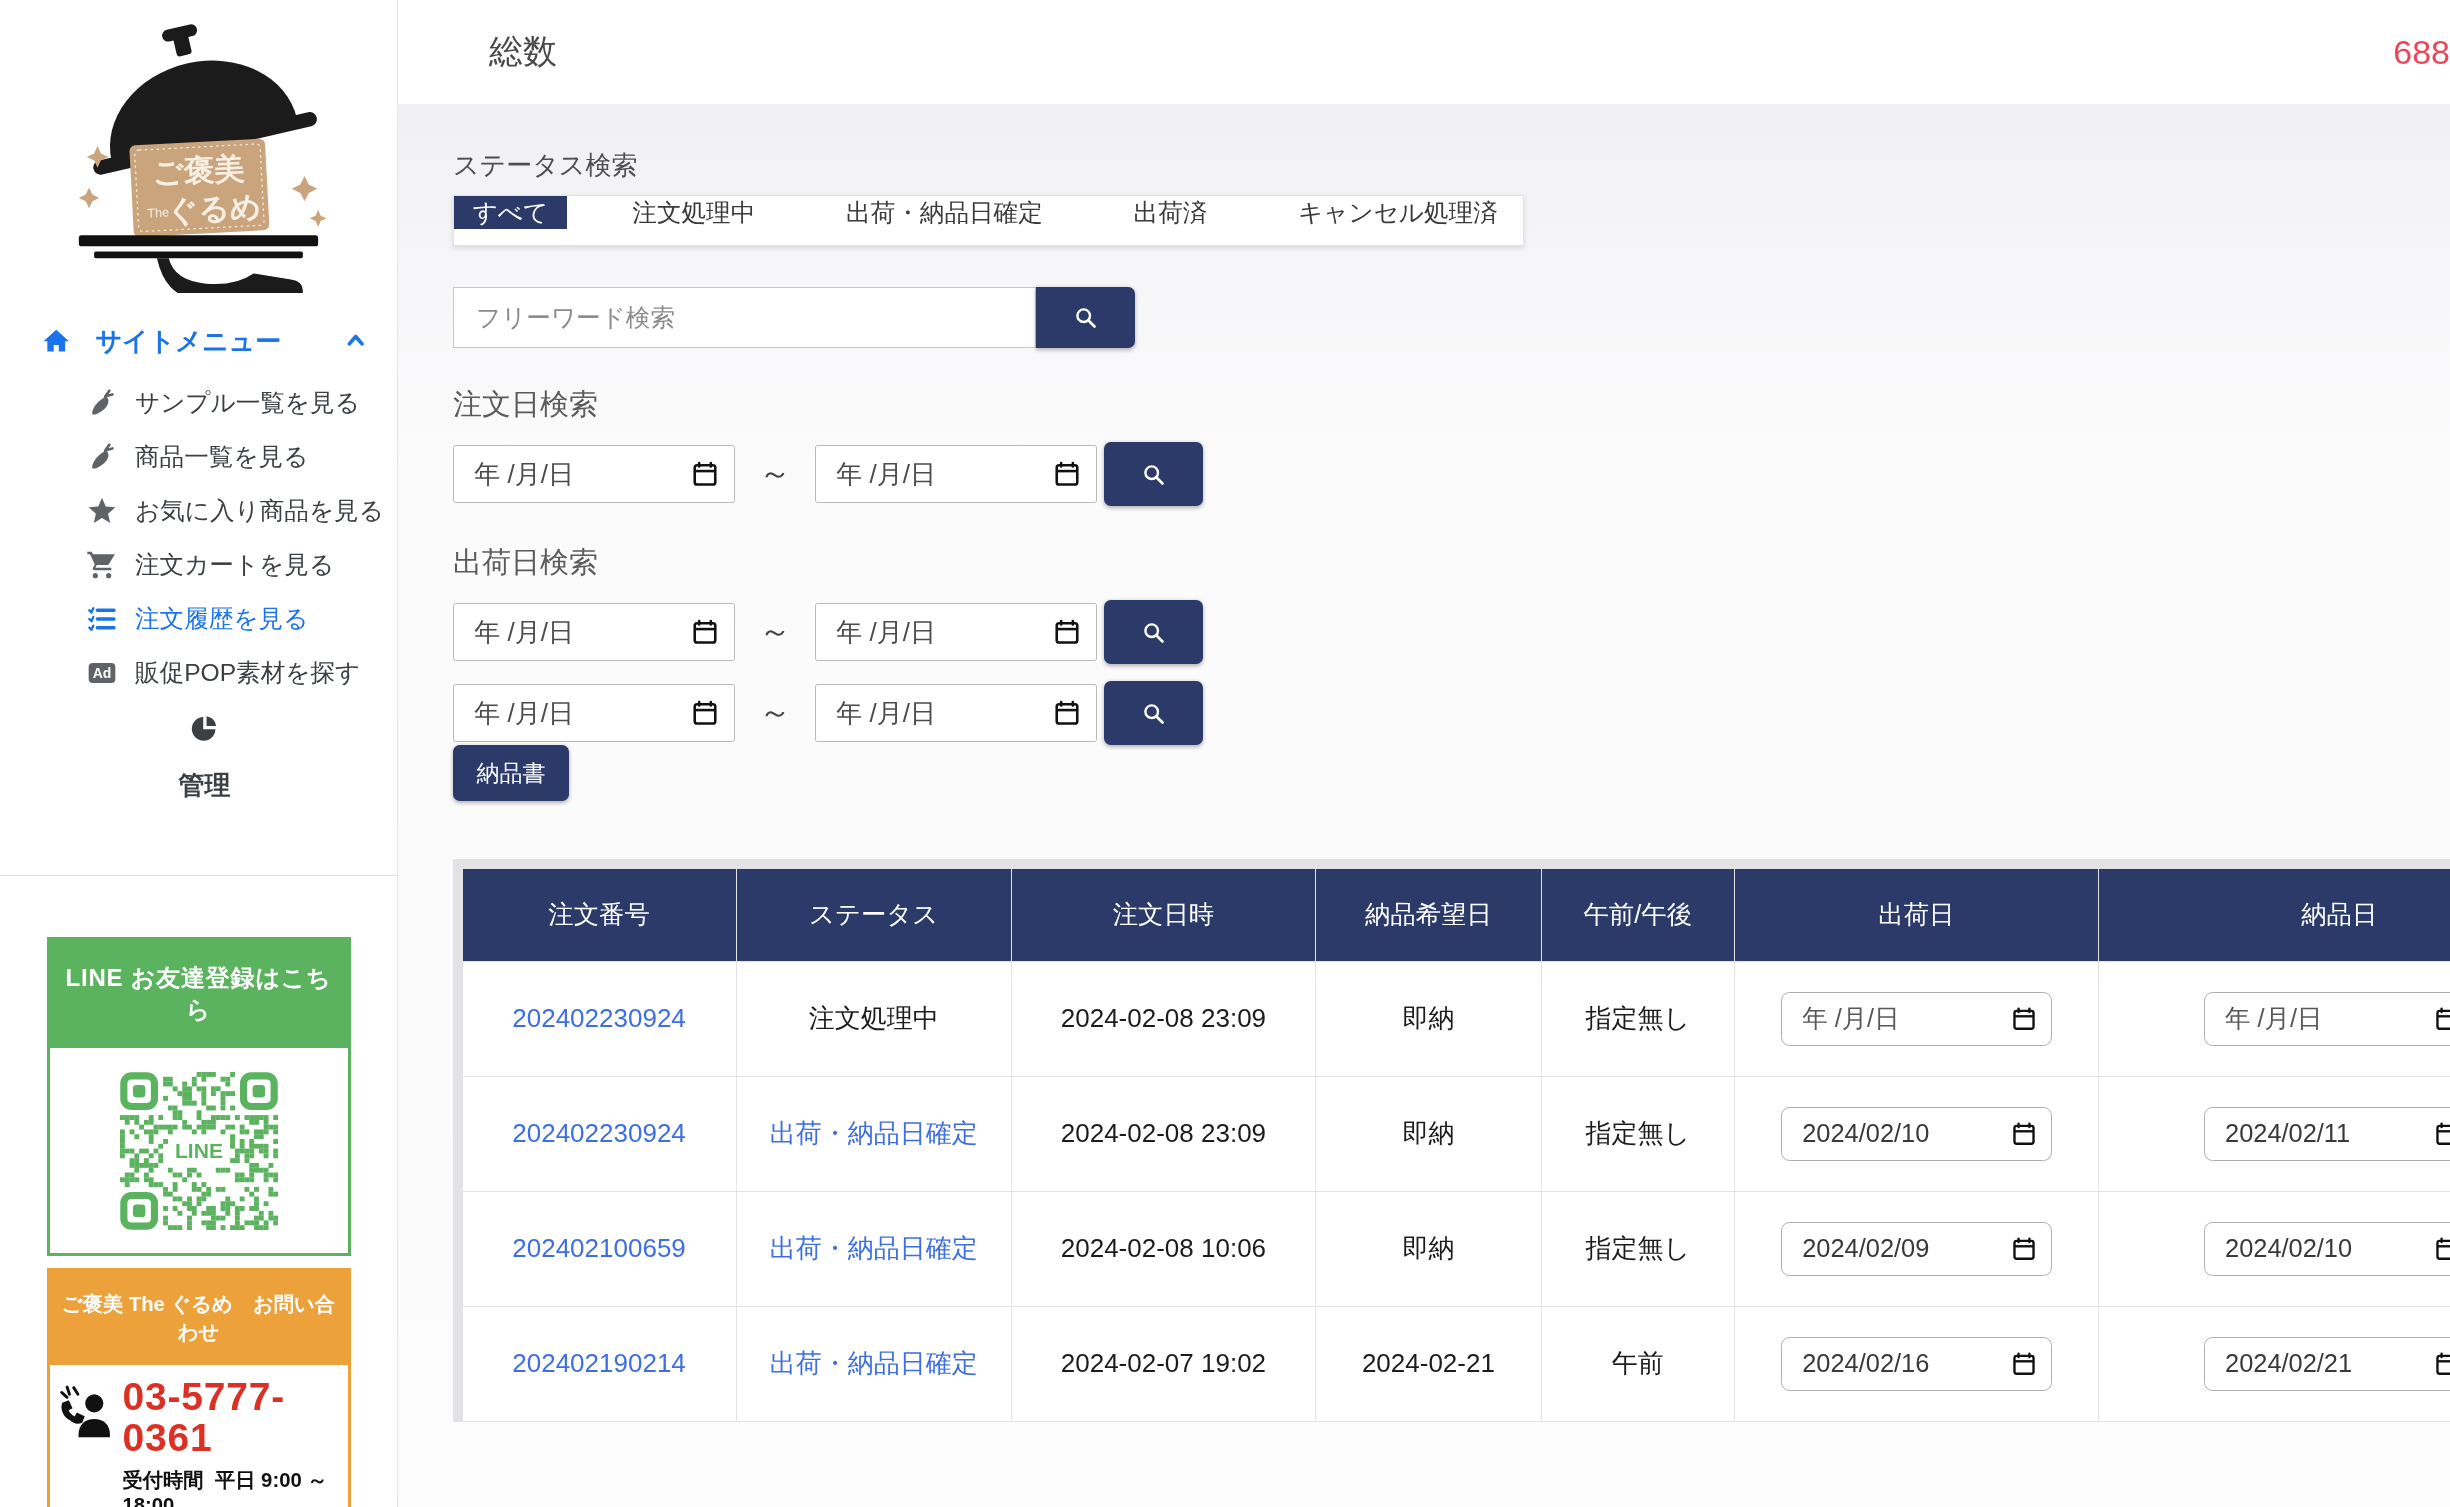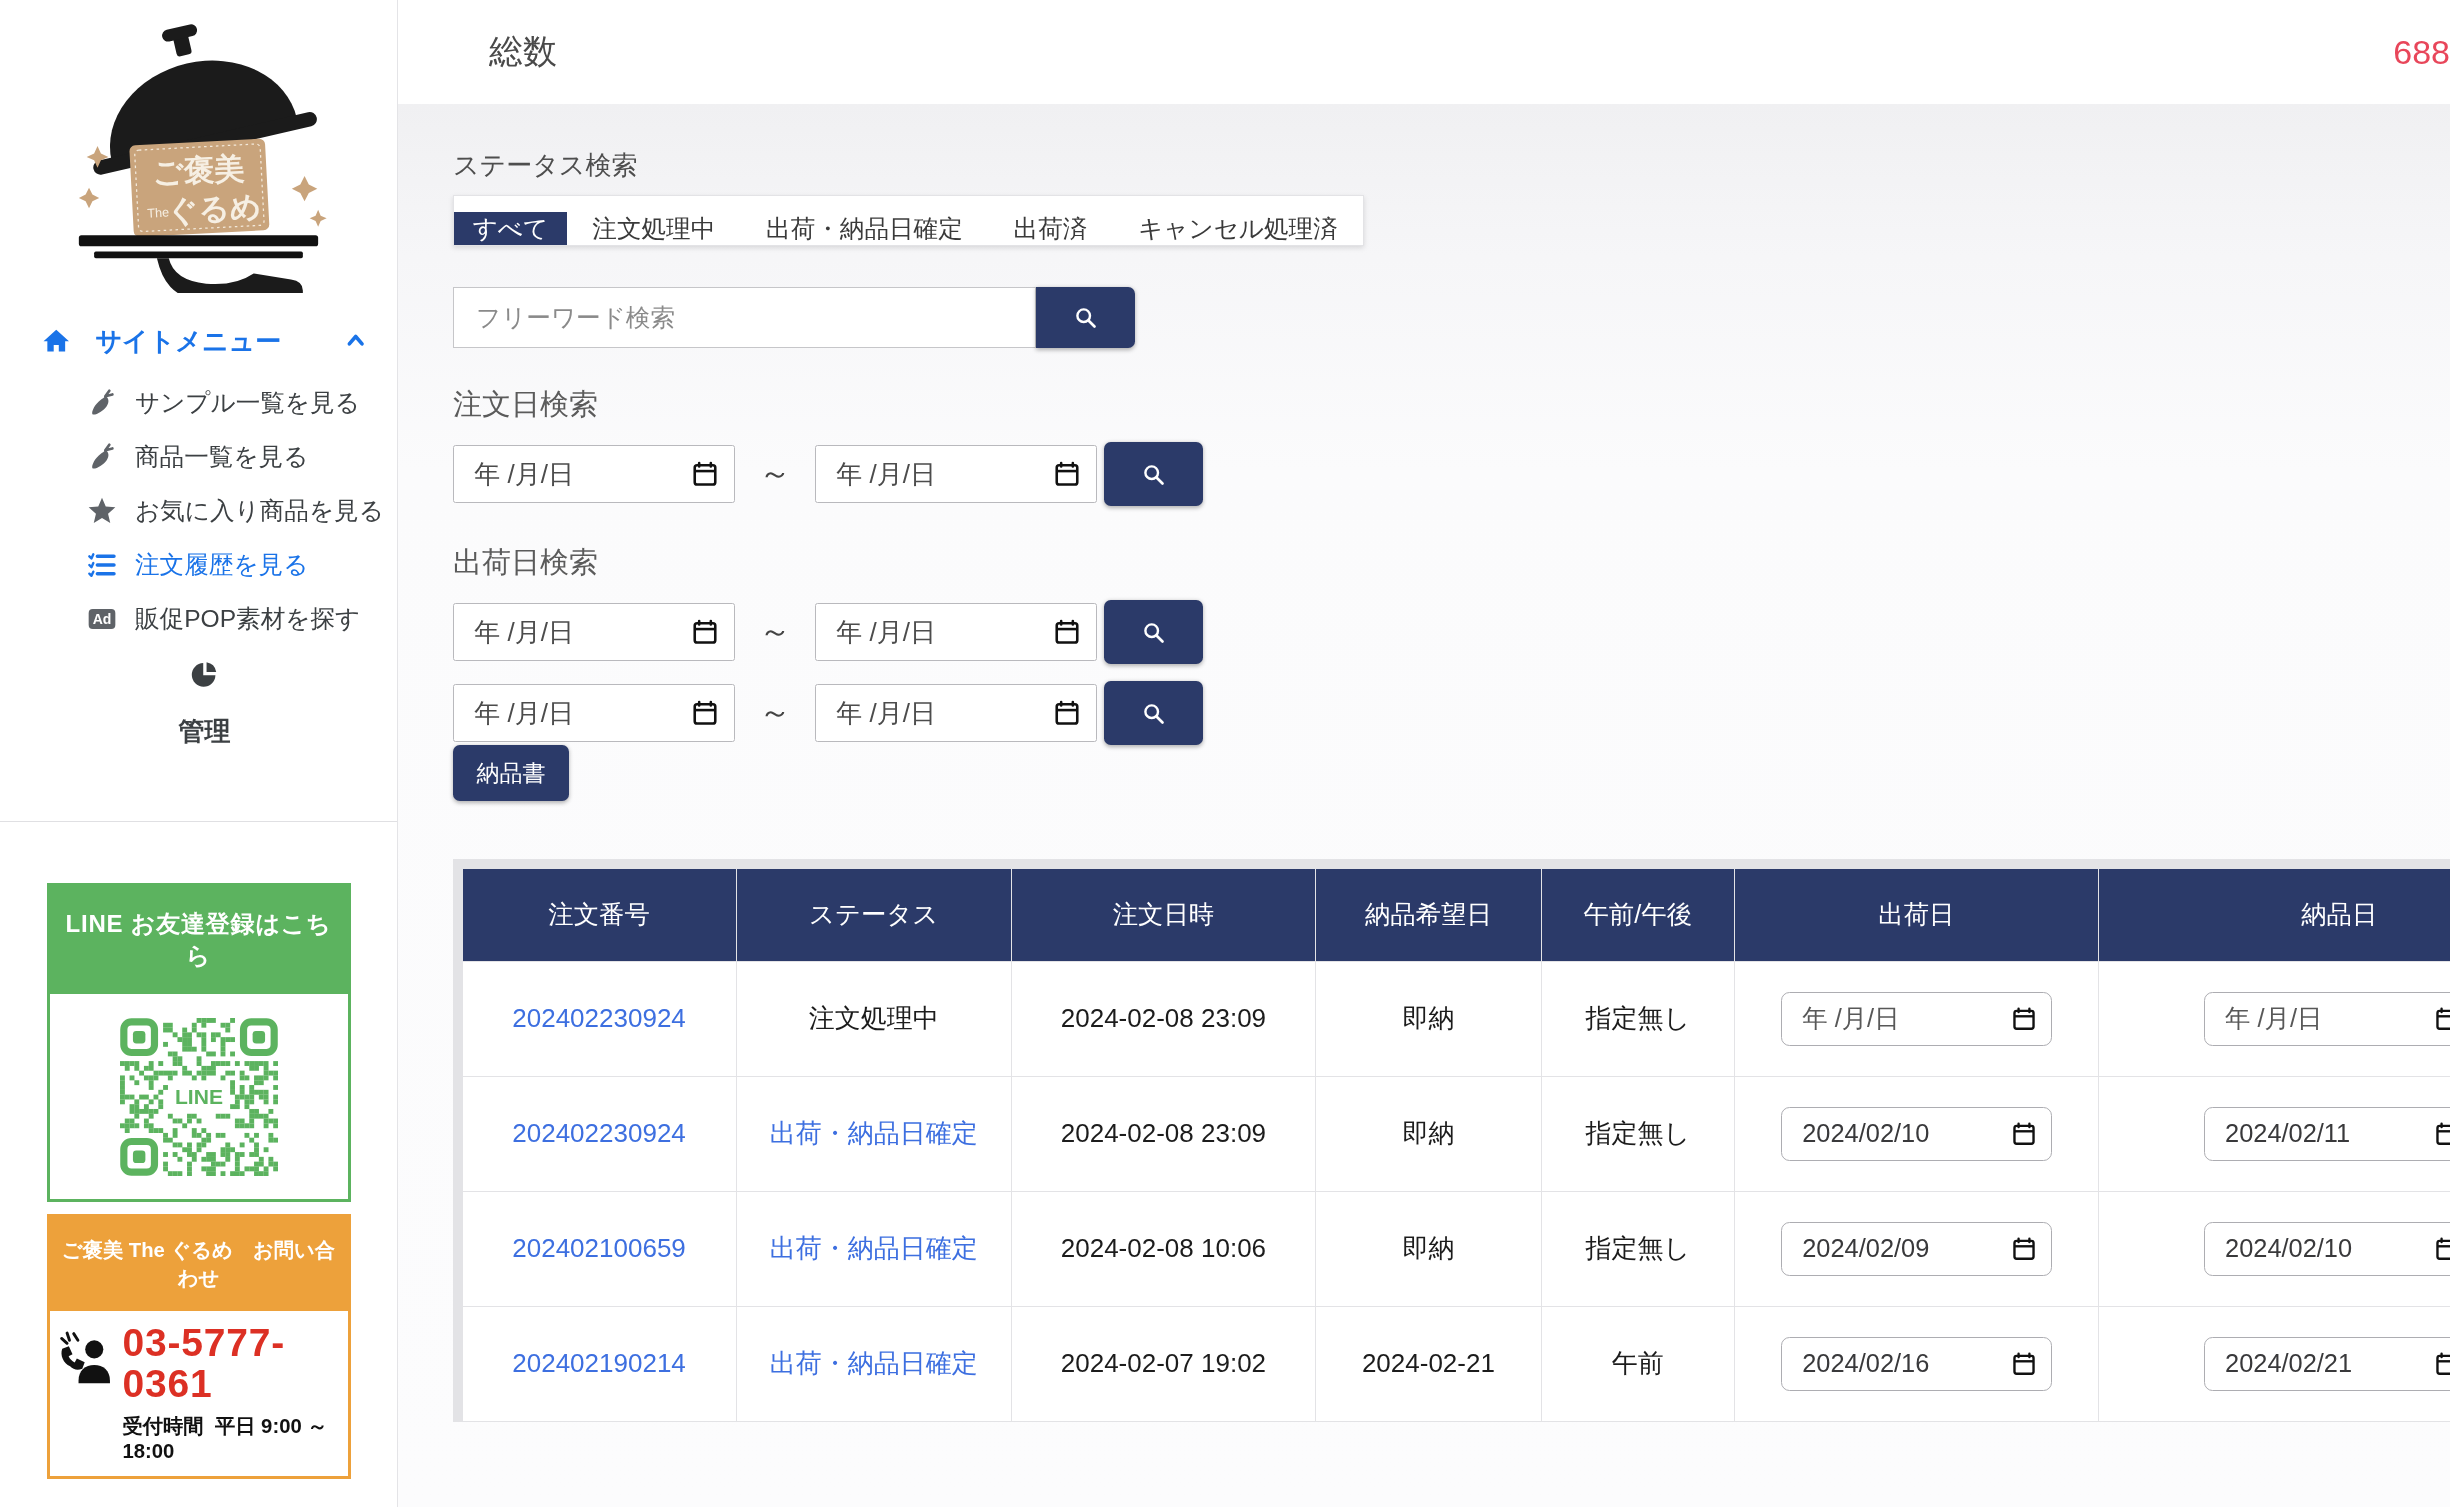--- a/index.html
+++ b/index.html
@@ -42,21 +42,21 @@
   main { flex:1; display:flex; flex-direction:column; min-width:0; }
   .top-band { height:104px; background:#fff; display:flex; align-items:center;
               padding-left:91px; gap:17px; flex:none;justify-content:space-between; }
   .total-label { font-size:34px; color:#4a4a4a; }
   .total-value { font-size:34px; color:#e8465a; }
   .content { flex:1; padding-left:55px; overflow:hidden;
              background:linear-gradient(180deg,#f0f0f2 0%,#f6f6f8 153px,#fbfbfc 365px,#fcfcfd 100%); }
 
   .status-label { margin-top:44px; font-size:26px; color:#4e4e4e; }
   .tabbar { margin-top:12px; display:inline-flex; background:#fff; height:51px;
-            border:0.8px solid #e3e3e6; box-shadow:0 1.7px 5.1px rgba(0,0,0,.12); align-items:flex-end; }
+            border:0.8px solid #e3e3e6; box-shadow:0 1.7px 5.1px rgba(0,0,0,.12); align-items:flex-start;gap:40px; }
   .tab { border:none; background:transparent; font-family:inherit; font-size:24.6px;
          color:#3a3a3a; padding:0 25.4px; cursor:pointer; white-space:nowrap; }
   .tab.active { background:#2b3a69; color:#fff; padding:0 18.7px; }
 
   .freeword-row { margin-top:41px; display:flex; height:61px; width:682px; }
   .freeword { flex:1; border:0.8px solid #c6c6c9; background:#fff; font-family:inherit;
               font-size:24.6px; padding:8px 22px; color:#222; outline:none; min-width:0; }
   .freeword::placeholder { color:#8a8a8a; }
   .search-btn { width:99px; background:#2b3a69; border:none; cursor:pointer;
                 display:flex; align-items:center; justify-content:center;
@@ -164,20 +164,30 @@
           <span class="mi-icon">
 
             <svg viewBox="0 0 24 24">
               <path d="M12 17.27 18.18 21l-1.64-7.03L22 9.24l-7.19-.61L12 2 9.19 8.63 2 9.24l5.46 4.73L5.82 21z" fill="currentColor"></path>
             </svg>
 
           </span>
           <span class="mi-label">お気に入り商品を見る</span>
         </div>
 
+        <div class="menu-item">
+          <span class="mi-icon">
+
+            <svg viewBox="0 0 24 24">
+              <path d="M7 18c-1.1 0-1.99.9-1.99 2S5.9 22 7 22s2-.9 2-2-.9-2-2-2zM1 2v2h2l3.6 7.59-1.35 2.45C4.52 14.37 5.48 16 7 16h12v-2H7l1.1-2h7.45c.75 0 1.41-.41 1.75-1.03L21.7 4H5.21l-.94-2H1zm16 16c-1.1 0-1.99.9-1.99 2s.89 2 1.99 2 2-.9 2-2-.9-2-2-2z" fill="currentColor"></path>
+            </svg>
+
+          </span>
+          <span class="mi-label">注文カートを見る</span>
+        </div>
 
         <div class="menu-item active">
           <span class="mi-icon">
 
             <svg viewBox="0 0 24 24">
               <path d="M8.5 5.5 H21 M8.5 12 H21 M8.5 18.5 H21" stroke="currentColor" stroke-width="2.6" stroke-linecap="round" fill="none"></path>
               <path d="M2.5 5.5 l1.6 1.6 M5.5 4 l-1.4 3.1 M2.5 12 l1.6 1.6 M5.5 10.5 l-1.4 3.1 M2.5 18.5 l1.6 1.6 M5.5 17 l-1.4 3.1" stroke="currentColor" stroke-width="1.8" stroke-linecap="round" fill="none"></path>
             </svg>
 
           </span>

